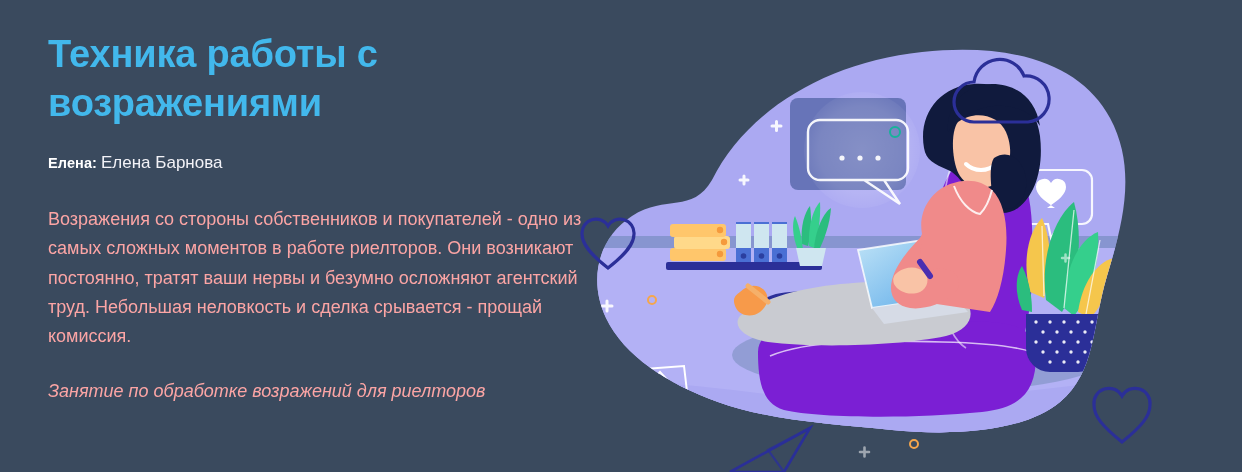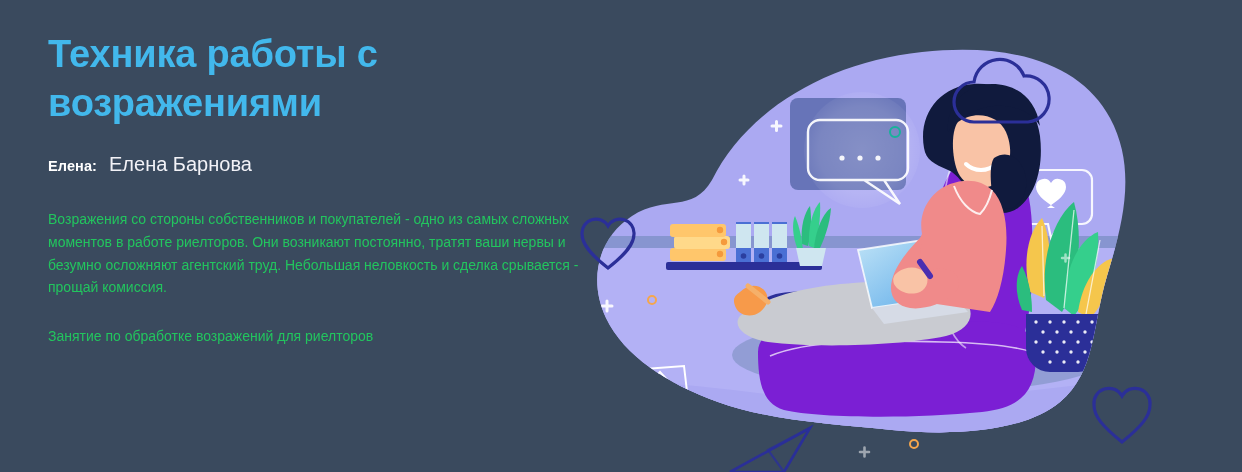--- a/index.html
+++ b/index.html
@@ -35,32 +35,32 @@
     white-space:nowrap;
   }
   .speaker-label {
     color:#ffffff;
     font-size:14.5px;
     font-weight:bold;
     letter-spacing:0.1px;
   }
   .speaker-name {
     color:#f2f2f7;
-    font-size:20px;
+    font-size:17px;
     font-weight:400;
-    margin-left:12px;
+    margin-left:4px;
   }
   .body-para {
-    color:#22c55e;
-    font-size:14px;
+    color:#fca5a5;
+    font-size:18px;
     line-height:1.62;
     font-weight:400;
     width:540px;
   }
-  .body-para + .body-para { margin-top:26px; }
+  .body-para + .body-para { margin-top:26px;font-style:italic; }
 
   
   .illus {
     position:absolute;
     right:0; top:0;
     width:680px; height:472px;
   }
   .illus svg { display:block; width:680px; height:472px; }
 </style>
 </head>

